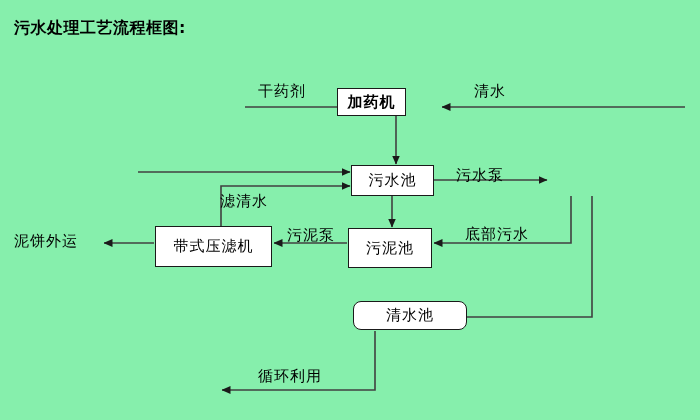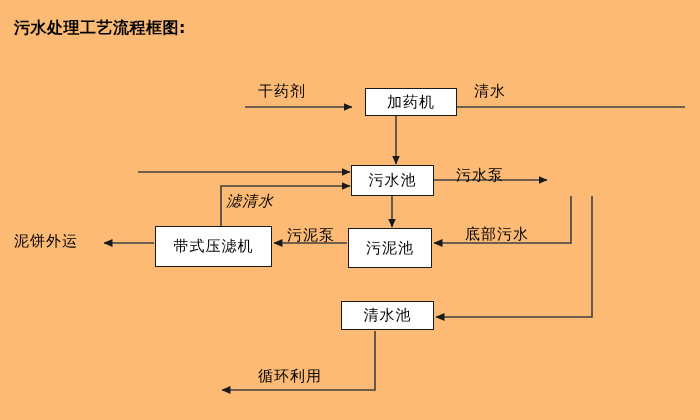--- a/index.html
+++ b/index.html
@@ -4,21 +4,21 @@
 <style>
   html, body {
     margin: 0;
     padding: 0;
     background: #ffffff;
   }
   #canvas {
     position: relative;
     width: 700px;
     height: 420px;
-    background: #fdba74;
+    background: #86efac;
     overflow: hidden;
     font-family: "DejaVu Sans", "Liberation Sans", sans-serif;
   }
   #title {
     position: absolute;
     left: 14px;
     top: 18px;
     font-size: 16px;
     font-weight: bold;
     color: #000000;
@@ -100,49 +100,49 @@
 
     <line x1="154" y1="243" x2="104" y2="243" marker-end="url(#ah)"></line>
 
     <polyline points="571,196 571,243 434,243" marker-end="url(#ah)"></polyline>
 
     <polyline points="592,196 592,317 436,317" marker-end="url(#ah)"></polyline>
 
     <polyline points="375,331 375,390 222,390" marker-end="url(#ah)"></polyline>
   </svg>
 
-  <div class="node" style="left:365px; top:88px; width:92px; height:28px;">
+  <div class="node" style="left:337px; top:88px; width:69px; height:28px;font-weight:bold;">
     <span>加药机</span>
   </div>
 
   <div class="node" style="left:351px; top:165px; width:83px; height:31px;">
     <span>污水池</span>
   </div>
 
 
   <div class="node" style="left:348px; top:228px; width:84px; height:40px;">
     <span>污泥池</span>
   </div>
 
   <div class="node" style="left:155px; top:226px; width:117px; height:41px;">
     <span>带式压滤机</span>
   </div>
 
-  <div class="node" style="left:341px; top:301px; width:93px; height:29px;">
+  <div class="node" style="left:353px; top:301px; width:114px; height:29px;border-radius:8px;">
     <span>清水池</span>
   </div>
 
   <div class="term-label" style="left:258px; top:82px;">干药剂</div>
 
   <div class="term-label" style="left:474px; top:82px;">清水</div>
 
 
   <div class="term-label" style="left:14px; top:232px;">泥饼外运</div>
 
-  <div class="edge-label" style="left:226px; top:192px;font-style:italic;">滤清水</div>
+  <div class="edge-label" style="left:220px; top:192px;">滤清水</div>
 
   <div class="edge-label" style="left:456px; top:166px;">污水泵</div>
 
   <div class="edge-label" style="left:287px; top:226px;">污泥泵</div>
 
   <div class="edge-label" style="left:465px; top:225px;">底部污水</div>
 
   <div class="edge-label" style="left:258px; top:367px;">循环利用</div>
 
 </div>

